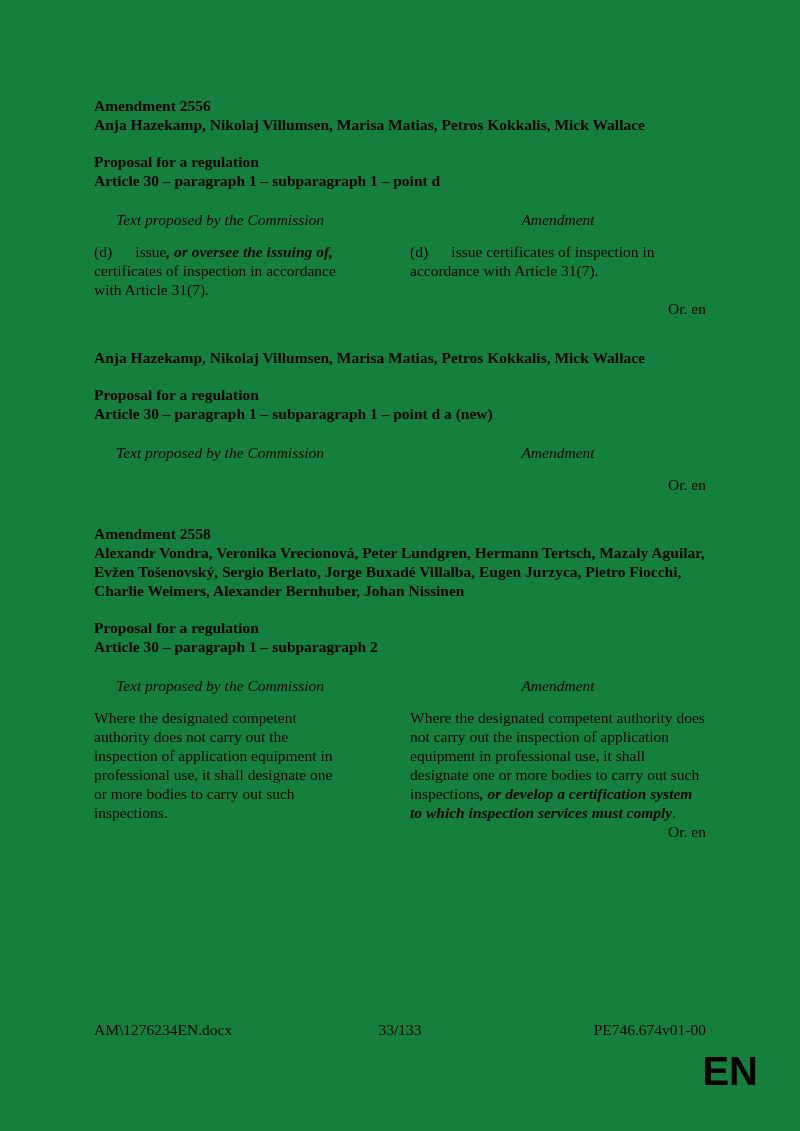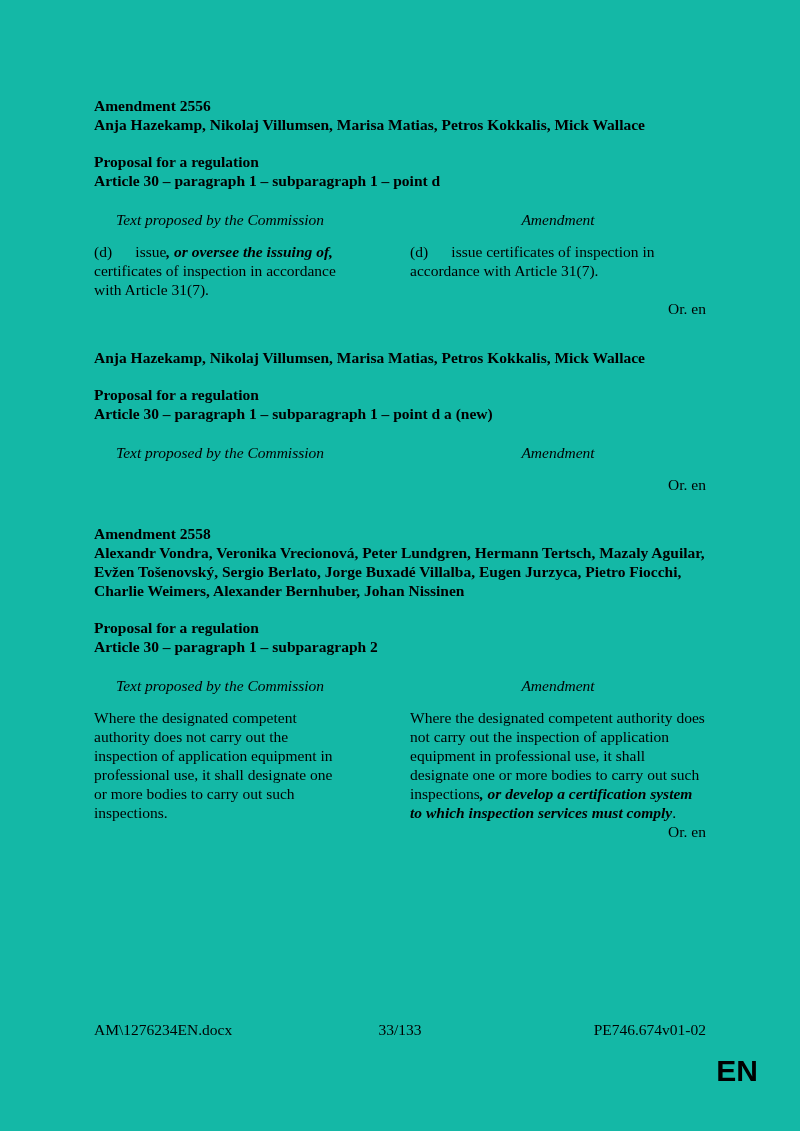--- a/index.html
+++ b/index.html
@@ -1,20 +1,20 @@
 <!DOCTYPE html>
 <html><head>
 <meta charset="utf-8">
 <style>
   html,body { margin:0; padding:0; background:#e8e8e8; }
   .page {
     position:relative;
     width:800px; height:1131px;
     margin:0 auto;
-    background:#14b8a6;
+    background:#15803d;
     font-family:"Liberation Serif", serif;
     font-size:15.5px;
     line-height:19px;
     color:#000000;
     overflow:hidden;
   }
   .content { position:absolute; top:96px; left:94px; width:612px; }
   .amend { margin-bottom:30px; }
   .amend p { margin:0; }
   .amend-title, .authors { font-weight:bold; }
@@ -32,21 +32,21 @@
     position:absolute; top:1020px; left:94px; width:612px;
     display:flex;
   }
   .footer > span { flex:1; }
   .footer-left   { text-align:left; }
   .footer-center { text-align:center; }
   .footer-right  { text-align:right; }
   .lang-badge {
     position:absolute; top:1054px; right:42px;
     font-family:"Liberation Sans", sans-serif;
-    font-weight:bold; font-size:30px; line-height:34px;
+    font-weight:bold; font-size:40px; line-height:34px;
   }
 </style>
 </head>
 <body>
 
 <div class="page">
   <div class="content">
 
     <div class="amend">
       <p class="amend-title">Amendment&nbsp;2556</p>
@@ -104,17 +104,17 @@
         <div class="col-right"><span class="seg-n">Where the designated competent authority does not carry out the inspection of application equipment in professional use, it shall designate one or more bodies to carry out such inspections</span><span class="seg-bi">, or develop a certification system to which inspection services must comply</span><span class="seg-n">.</span></div>
       </div>
       <p class="or-line">Or. en</p>
     </div>
 
   </div>
 
   <div class="footer">
     <span class="footer-left">AM\1276234EN.docx</span>
     <span class="footer-center">33/133</span>
-    <span class="footer-right">PE746.674v01-02</span>
+    <span class="footer-right">PE746.674v01-00</span>
   </div>
 
   <div class="lang-badge">EN</div>
 </div>
 
 </body></html>

